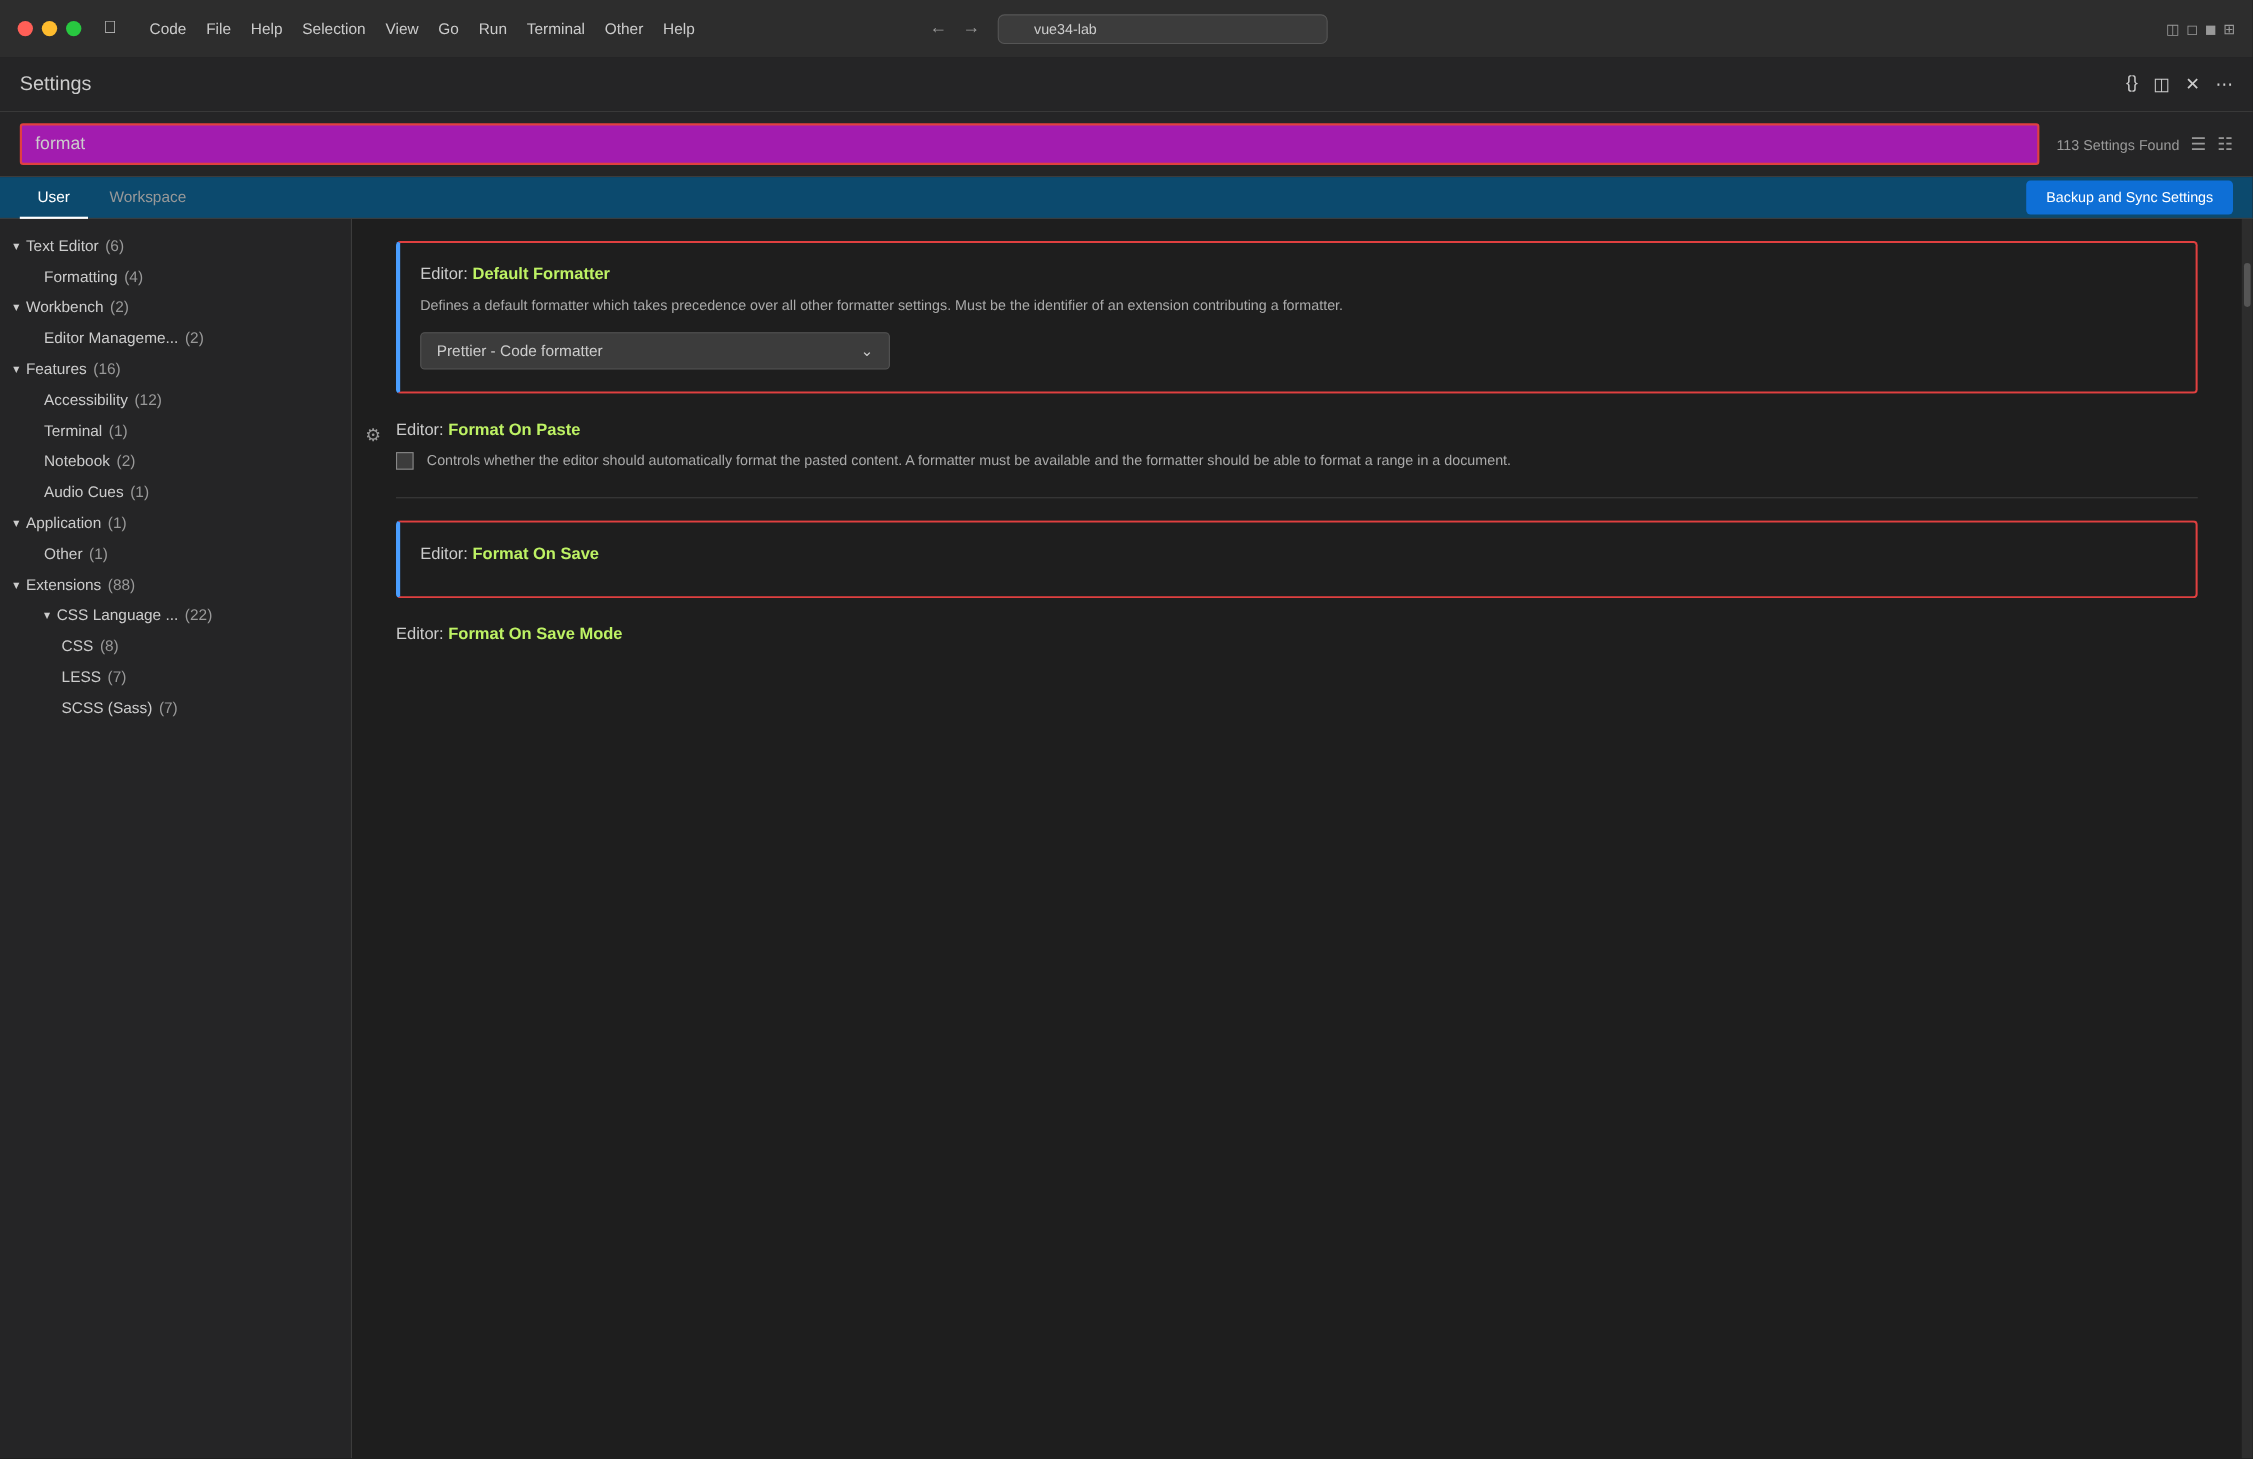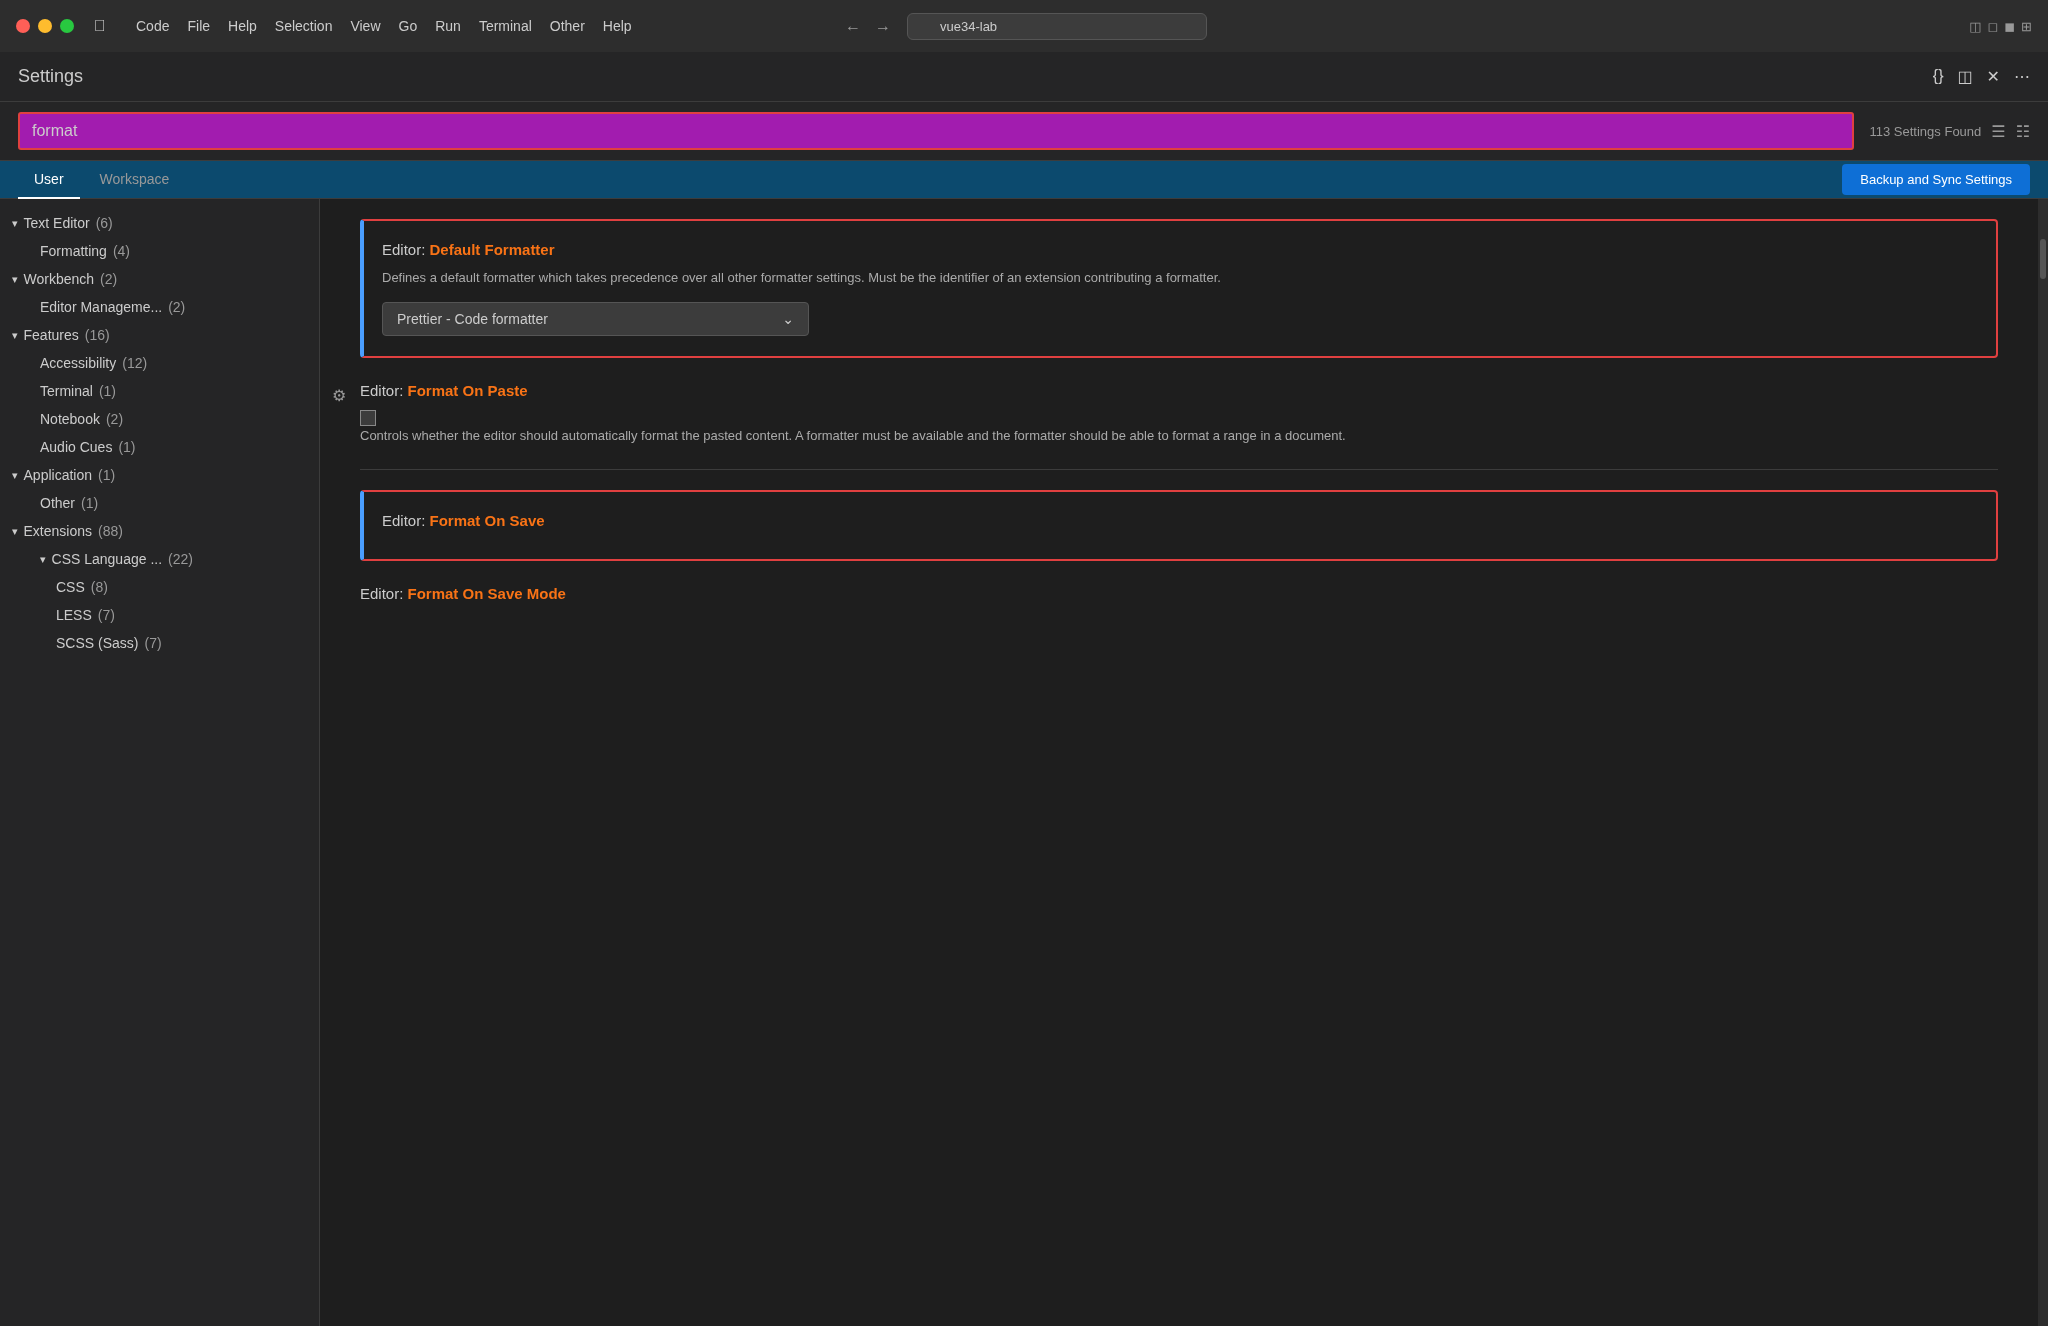--- a/index.html
+++ b/index.html
@@ -256,21 +256,21 @@
       overflow-y: auto;
       padding: 0 40px 40px 40px;
       background: #1e1e1e;
     }
     .setting-title {
       font-size: 15px;
       color: #cccccc;
       margin-bottom: 10px;
     }
     .setting-title strong {
-      color: #f97316;
+      color: #bef264;
       font-weight: 700;
       margin-top: 12px;
     }
     .setting-desc {
       color: #aaaaaa;
       font-size: 13px;
       line-height: 1.5;
       margin-bottom: 14px;
     }
 
@@ -285,23 +285,23 @@
       width: 427px;
       justify-content: space-between;
       cursor: pointer;
     }
     .setting-dropdown span { color: #cccccc; font-size: 14px; }
     .dropdown-arrow { color: #cccccc; font-size: 16px; }
 
     
     .setting-checkbox-row {
       display: flex;
-      align-items: flex-start;
+      align-items: center;
+      gap: 12px;
       margin-top: 8px;
-      flex-direction: column;
     }
     .setting-checkbox {
       width: 16px;
       height: 16px;
       min-width: 16px;
       border: 1px solid #888;
       background: #3c3c3c;
       display: flex;
       align-items: center;
       justify-content: center;

